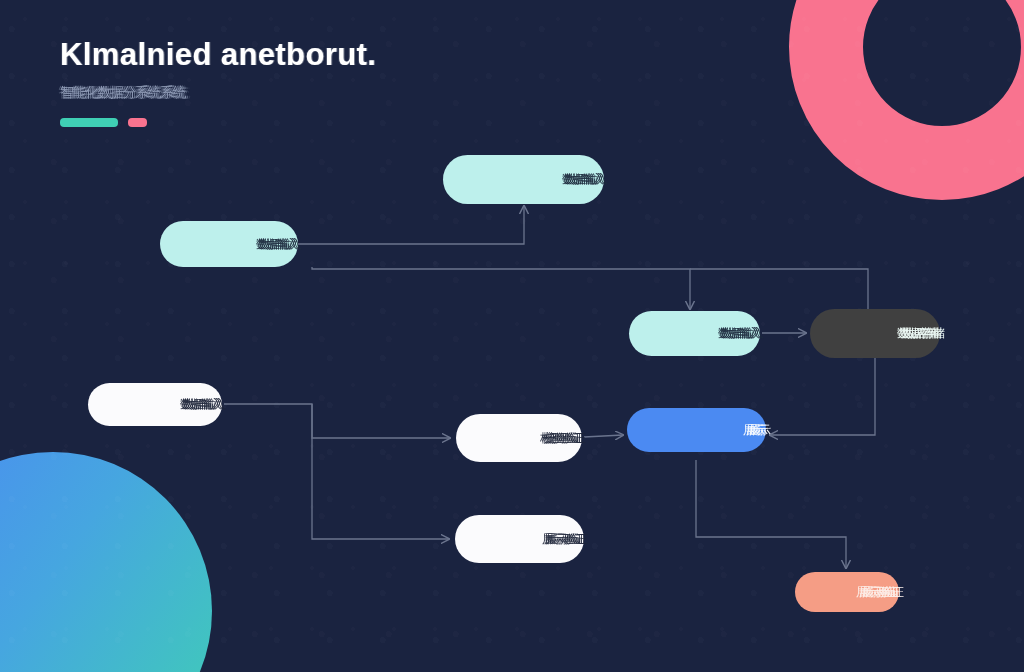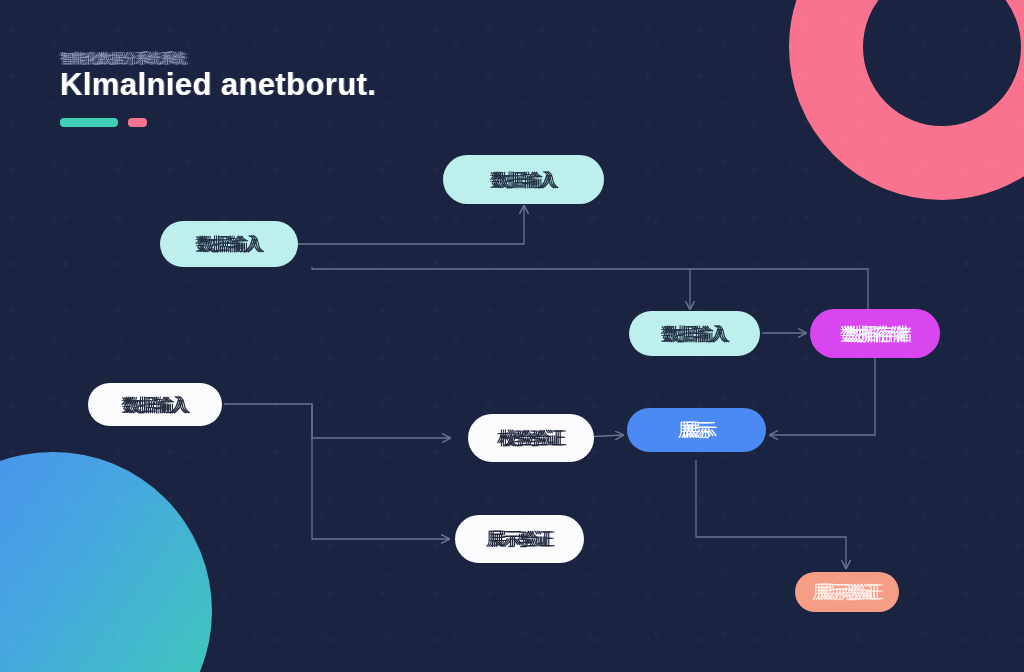--- a/index.html
+++ b/index.html
@@ -92,52 +92,52 @@
   #connector-layer {
     position: absolute;
     left: 0; top: 0;
     width: 1024px; height: 672px;
   }
 
   .node {
     position: absolute;
     display: flex;
     align-items: center;
-    justify-content: center;
+    justify-content: flex-end;
     border-radius: 999px;
-    font-size: 18px;
+    font-size: 12px;
     box-sizing: border-box;
     white-space: nowrap;
     z-index: 5;
   }
   .node-label {
     letter-spacing: -2px;
     text-shadow: 3px 0 0 currentColor, -3px 0 0 currentColor;
     opacity: .97;
   }
   .node.mint   { background: #bdf0ec; color: #1d2b3e; }
-  .node.teal   { background: #d946ef; color: #f2fffb; }
+  .node.teal   { background: #404040; color: #f2fffb; }
   .node.white  { background: #fbfbfd; color: #1d2438; }
   .node.blue   { background: #4b8af2; color: #ffffff; }
   .node.salmon { background: #f59d85; color: #fdf1ec; }
   .node.mint  .node-label,
   .node.white .node-label { text-shadow: 2px 0 0 currentColor, -2px 0 0 currentColor; }
 </style>
 </head>
 <body>
 
 <div id="stage" style="background: rgb(26, 35, 64);">
 
   <div id="deco-ring" style="border-color: rgb(249, 115, 143);"></div>
   <div id="deco-circle" style="background: linear-gradient(125deg, rgb(75, 138, 242) 0%, rgb(70, 166, 224) 45%, rgb(63, 207, 180) 100%);"></div>
   <div id="deco-noise"></div>
 
   <div id="header">
+    <div id="title">Klmalnied anetborut.</div>
     <div id="subtitle">智能化数据分系统系统</div>
-    <div id="title">Klmalnied anetborut.</div>
     <div id="accent-bars">
       <div class="accent-bar" id="accent-bar-primary" style="background: rgb(63, 207, 180);"></div>
       <div class="accent-bar" id="accent-bar-secondary" style="background: rgb(249, 115, 143);"></div>
     </div>
   </div>
 
   <div id="flow-canvas">
     <svg id="connector-layer" viewBox="0 0 1024 672" width="1024" height="672">
       <defs>
         <marker id="arw" viewBox="0 0 10 10" refX="9" refY="5" markerWidth="7" markerHeight="7" orient="auto-start-reverse">
@@ -173,21 +173,21 @@
       </div>
       <div class="node mint" style="left: 629px; top: 311px; width: 131px; height: 45px;">
         <span class="node-label">数据输入</span>
       </div>
       <div class="node teal" style="left: 810px; top: 309px; width: 130px; height: 49px;">
         <span class="node-label">数据存储</span>
       </div>
       <div class="node white" style="left: 88px; top: 383px; width: 134px; height: 43px;">
         <span class="node-label">数据输入</span>
       </div>
-      <div class="node white" style="left: 468px; top: 414px; width: 126px; height: 48px;">
+      <div class="node white" style="left: 456px; top: 414px; width: 126px; height: 48px;">
         <span class="node-label">校验验证</span>
       </div>
       <div class="node blue" style="left: 627px; top: 408px; width: 139px; height: 44px;">
         <span class="node-label">展示</span>
       </div>
       <div class="node white" style="left: 455px; top: 515px; width: 129px; height: 48px;">
         <span class="node-label">展示验证</span>
       </div>
       <div class="node salmon" style="left: 795px; top: 572px; width: 104px; height: 40px;">
         <span class="node-label">展示验证</span>

